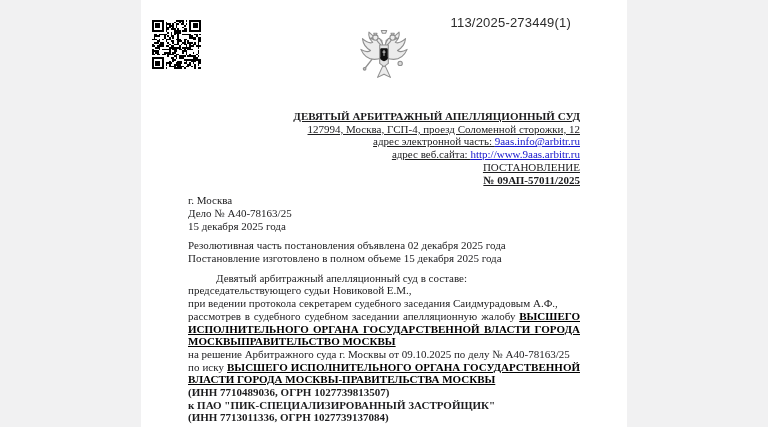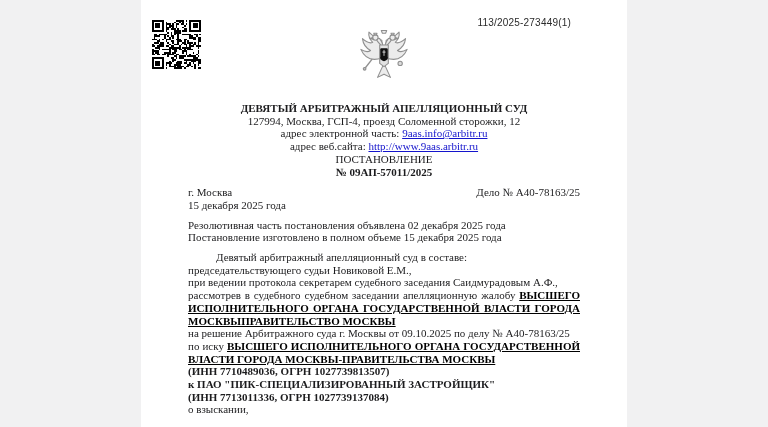--- a/index.html
+++ b/index.html
@@ -20,30 +20,30 @@
     margin:0 auto;
     background:var(--page-bg);
     color:var(--text-color);
     font-size:11px;line-height:12.7px;
     padding:0 47px;
     overflow:hidden;
   }
   .ref-number{
     position:absolute;top:17px;right:56px;
     font-family:"Liberation Sans", sans-serif;
-    font-size:10px;color:#2b2b2b;letter-spacing:.2px;
+    font-size:13px;color:#2b2b2b;letter-spacing:.2px;
   }
   .qr{position:absolute;top:20px;left:11px;width:49px;height:49px;}
   .qr svg{width:100%;height:100%;display:block;}
   .emblem{width:54px;height:56px;margin:30px auto 0;}
   .emblem svg{width:100%;height:100%;display:block;}
-  .header{text-align:center;margin-top:16px;}
+  .header{text-align:right;margin-top:24px;text-decoration:underline;}
   .bold{font-weight:bold;}
   .link{color:var(--link-color);text-decoration:underline;cursor:pointer;}
-  .meta-row{display:flex;justify-content:space-between;margin-top:8px;}
+  .meta-row{display:flex;justify-content:space-between;margin-top:8px;flex-direction:column;}
   .gap{height:7px;}
   .indent{text-indent:28px;}
   .ln{white-space:nowrap;}
   .jline{
     text-align:justify;
     text-align-last:justify;
     -moz-text-align-last:justify;
     width:100%;
     overflow:hidden;
   }

